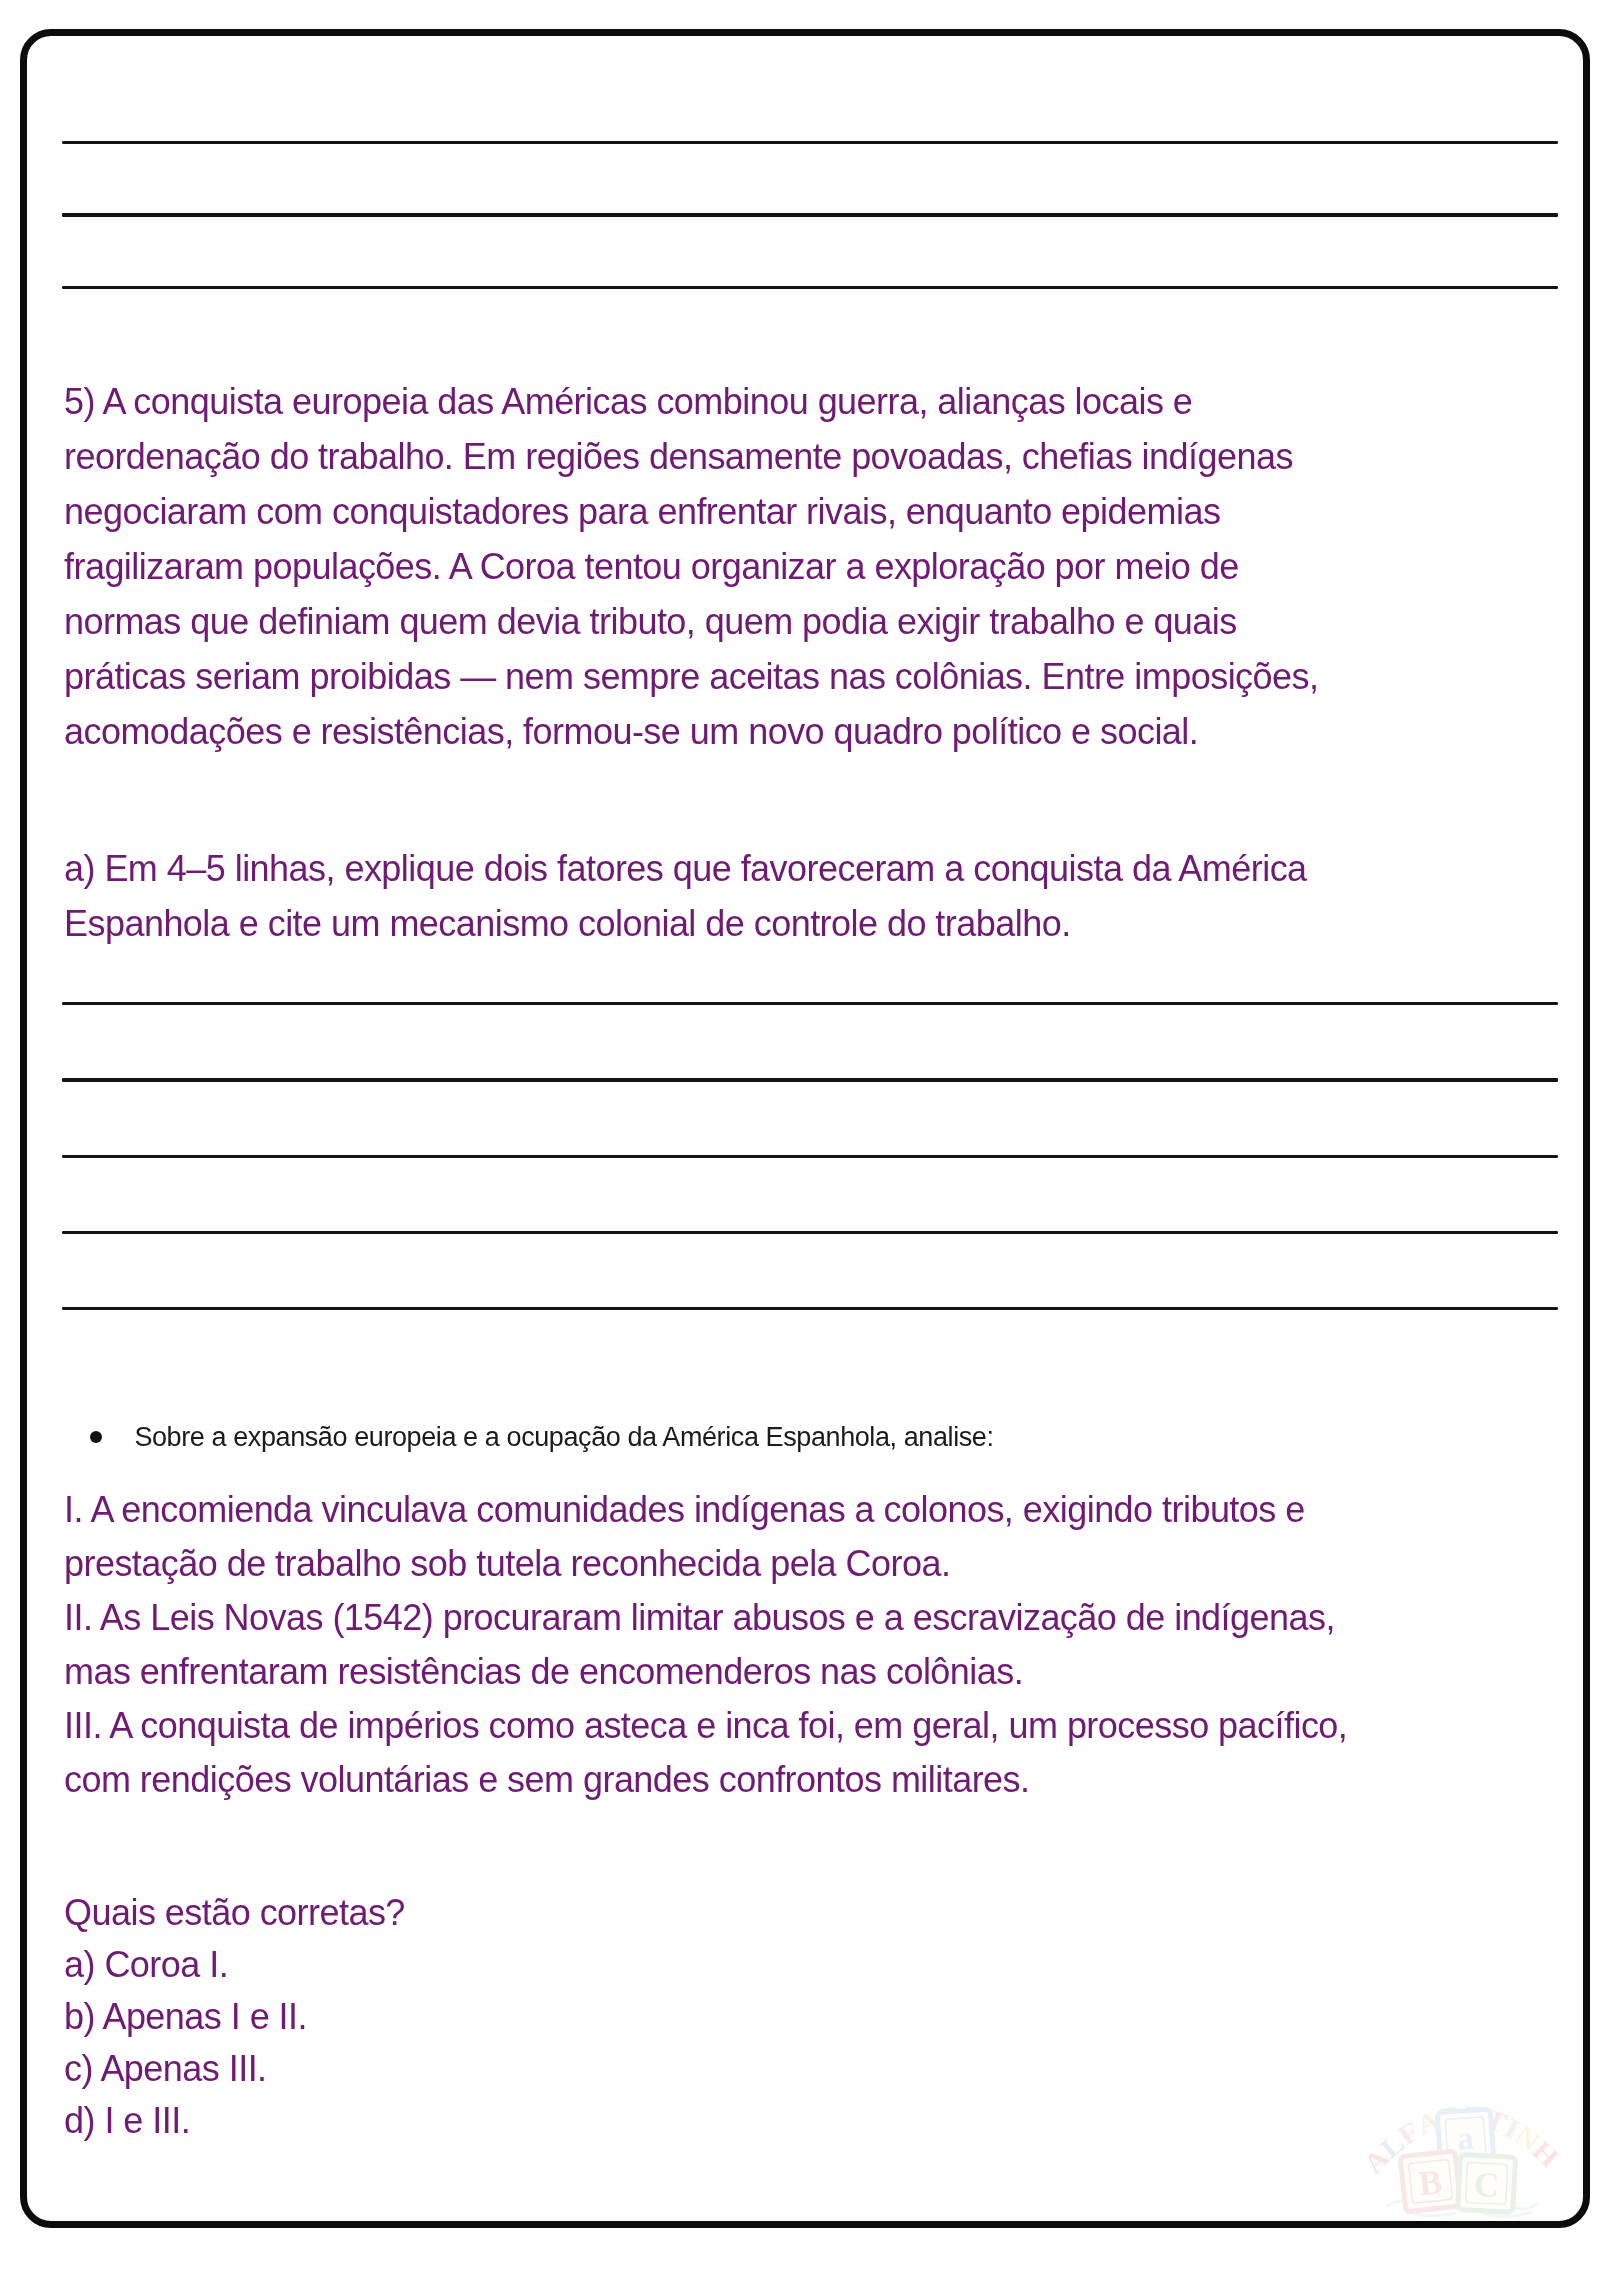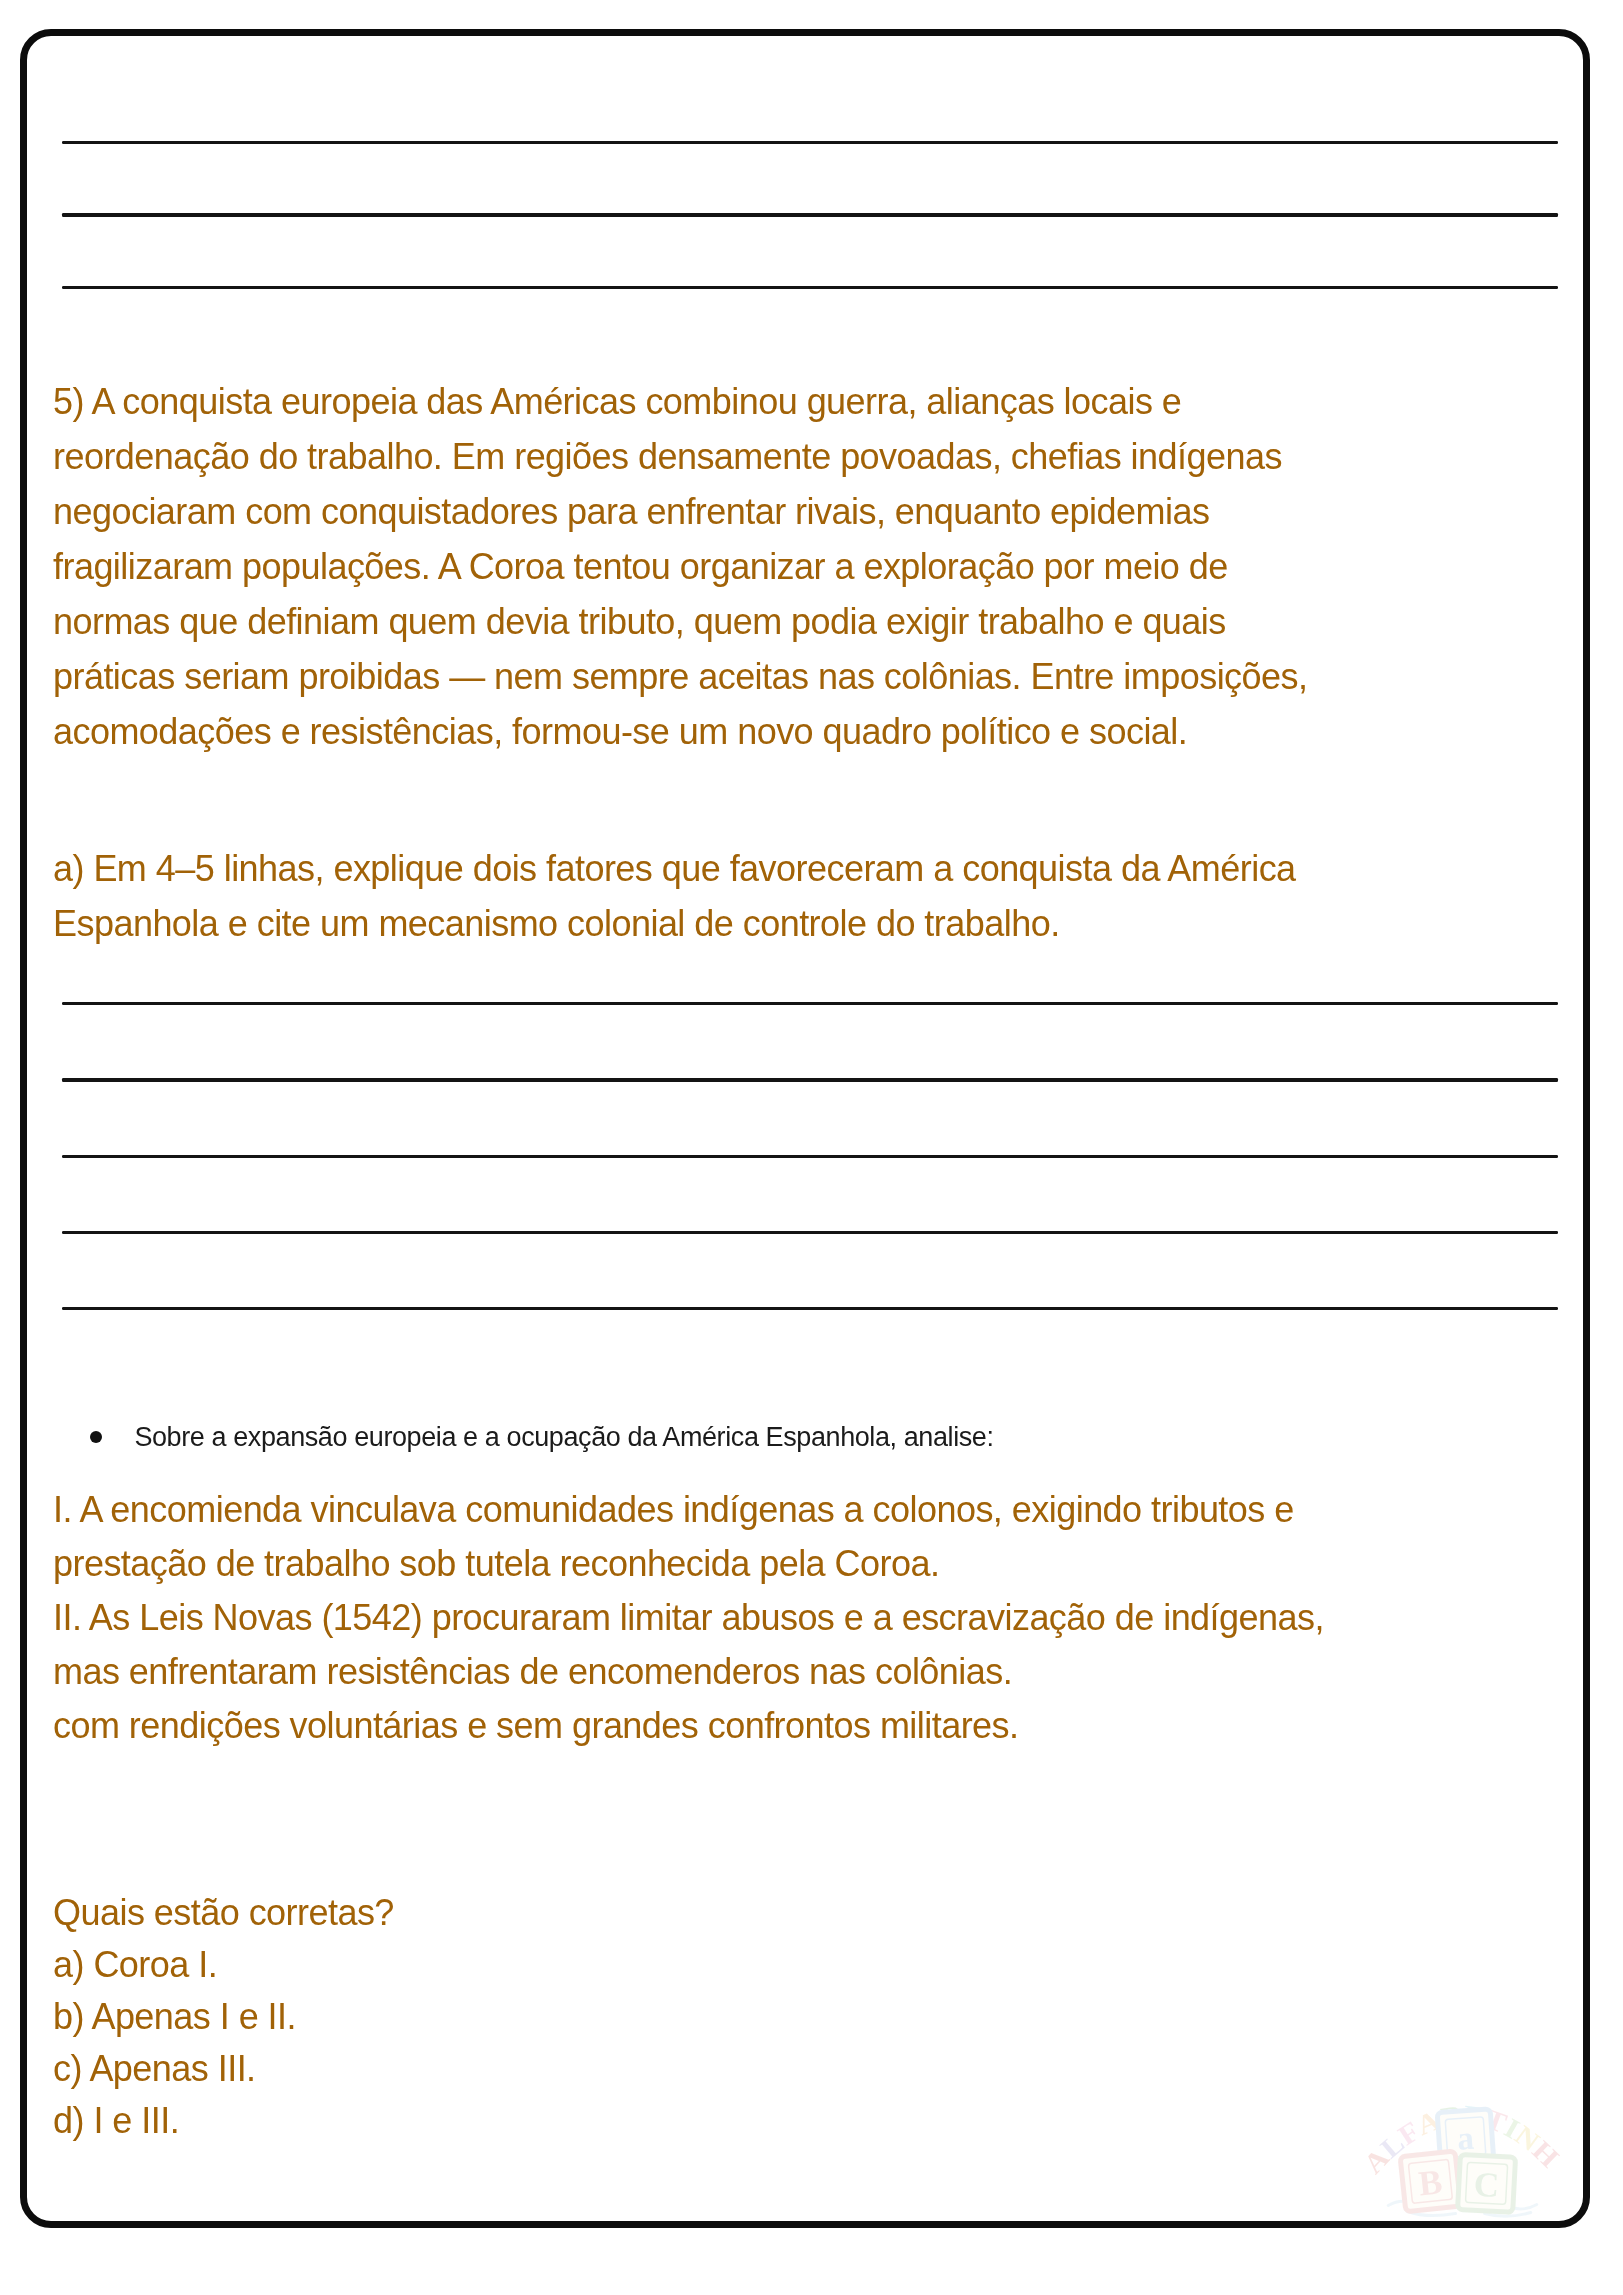--- a/index.html
+++ b/index.html
@@ -18,25 +18,25 @@
     border-radius:31px;
     pointer-events:none;
   }
   .rule-group{position:absolute;left:62px;width:1496px;display:flex;flex-direction:column;}
   .rule-group .answer-line{width:100%;height:3.3px;background:#141414;border-radius:1.3px;}
   #top-lines{top:141px;}
   #top-lines .answer-line{margin-bottom:69px;}
   #a-lines{top:1002px;}
   #a-lines .answer-line{margin-bottom:73px;}
   .text-block{
-    position:absolute;left:53px;
+    position:absolute;left:64px;
     font-size:36px;line-height:55px;
     letter-spacing:-0.015em;
     white-space:nowrap;
-    color:#a16207;
+    color:#701a75;
   }
   .text-line{white-space:nowrap;}
   #question5{top:374px;}
   #item-a{top:841px;}
   #statements{top:1483px;line-height:54px;}
   #quiz-footer{top:1847px;line-height:52px;margin-top:40px;}
   .bullet-row{
     position:absolute;left:90px;top:1410px;
     display:flex;align-items:center;
     font-size:27px;line-height:54px;letter-spacing:-0.015em;white-space:nowrap;
@@ -122,20 +122,21 @@
   <div class="bullet-row">
     <span class="bullet-dot"></span>
     <span class="text-line">Sobre a expansão europeia e a ocupação da América Espanhola, analise:</span>
   </div>
 
   <div class="text-block" id="statements">
     <div class="text-line">I. A encomienda vinculava comunidades indígenas a colonos, exigindo tributos e</div>
     <div class="text-line">prestação de trabalho sob tutela reconhecida pela Coroa.</div>
     <div class="text-line">II. As Leis Novas (1542) procuraram limitar abusos e a escravização de indígenas,</div>
     <div class="text-line">mas enfrentaram resistências de encomenderos nas colônias.</div>
+    <div class="text-line">III. A conquista de impérios como asteca e inca foi, em geral, um processo pacífico,</div>
     <div class="text-line">com rendições voluntárias e sem grandes confrontos militares.</div>
   </div>
 
   <div class="text-block" id="quiz-footer">
     <div class="text-line">Quais estão corretas?</div>
     <div class="text-line">a) Coroa I.</div>
     <div class="text-line">b) Apenas I e II.</div>
     <div class="text-line">c) Apenas III.</div>
     <div class="text-line">d) I e III.</div>
   </div>

